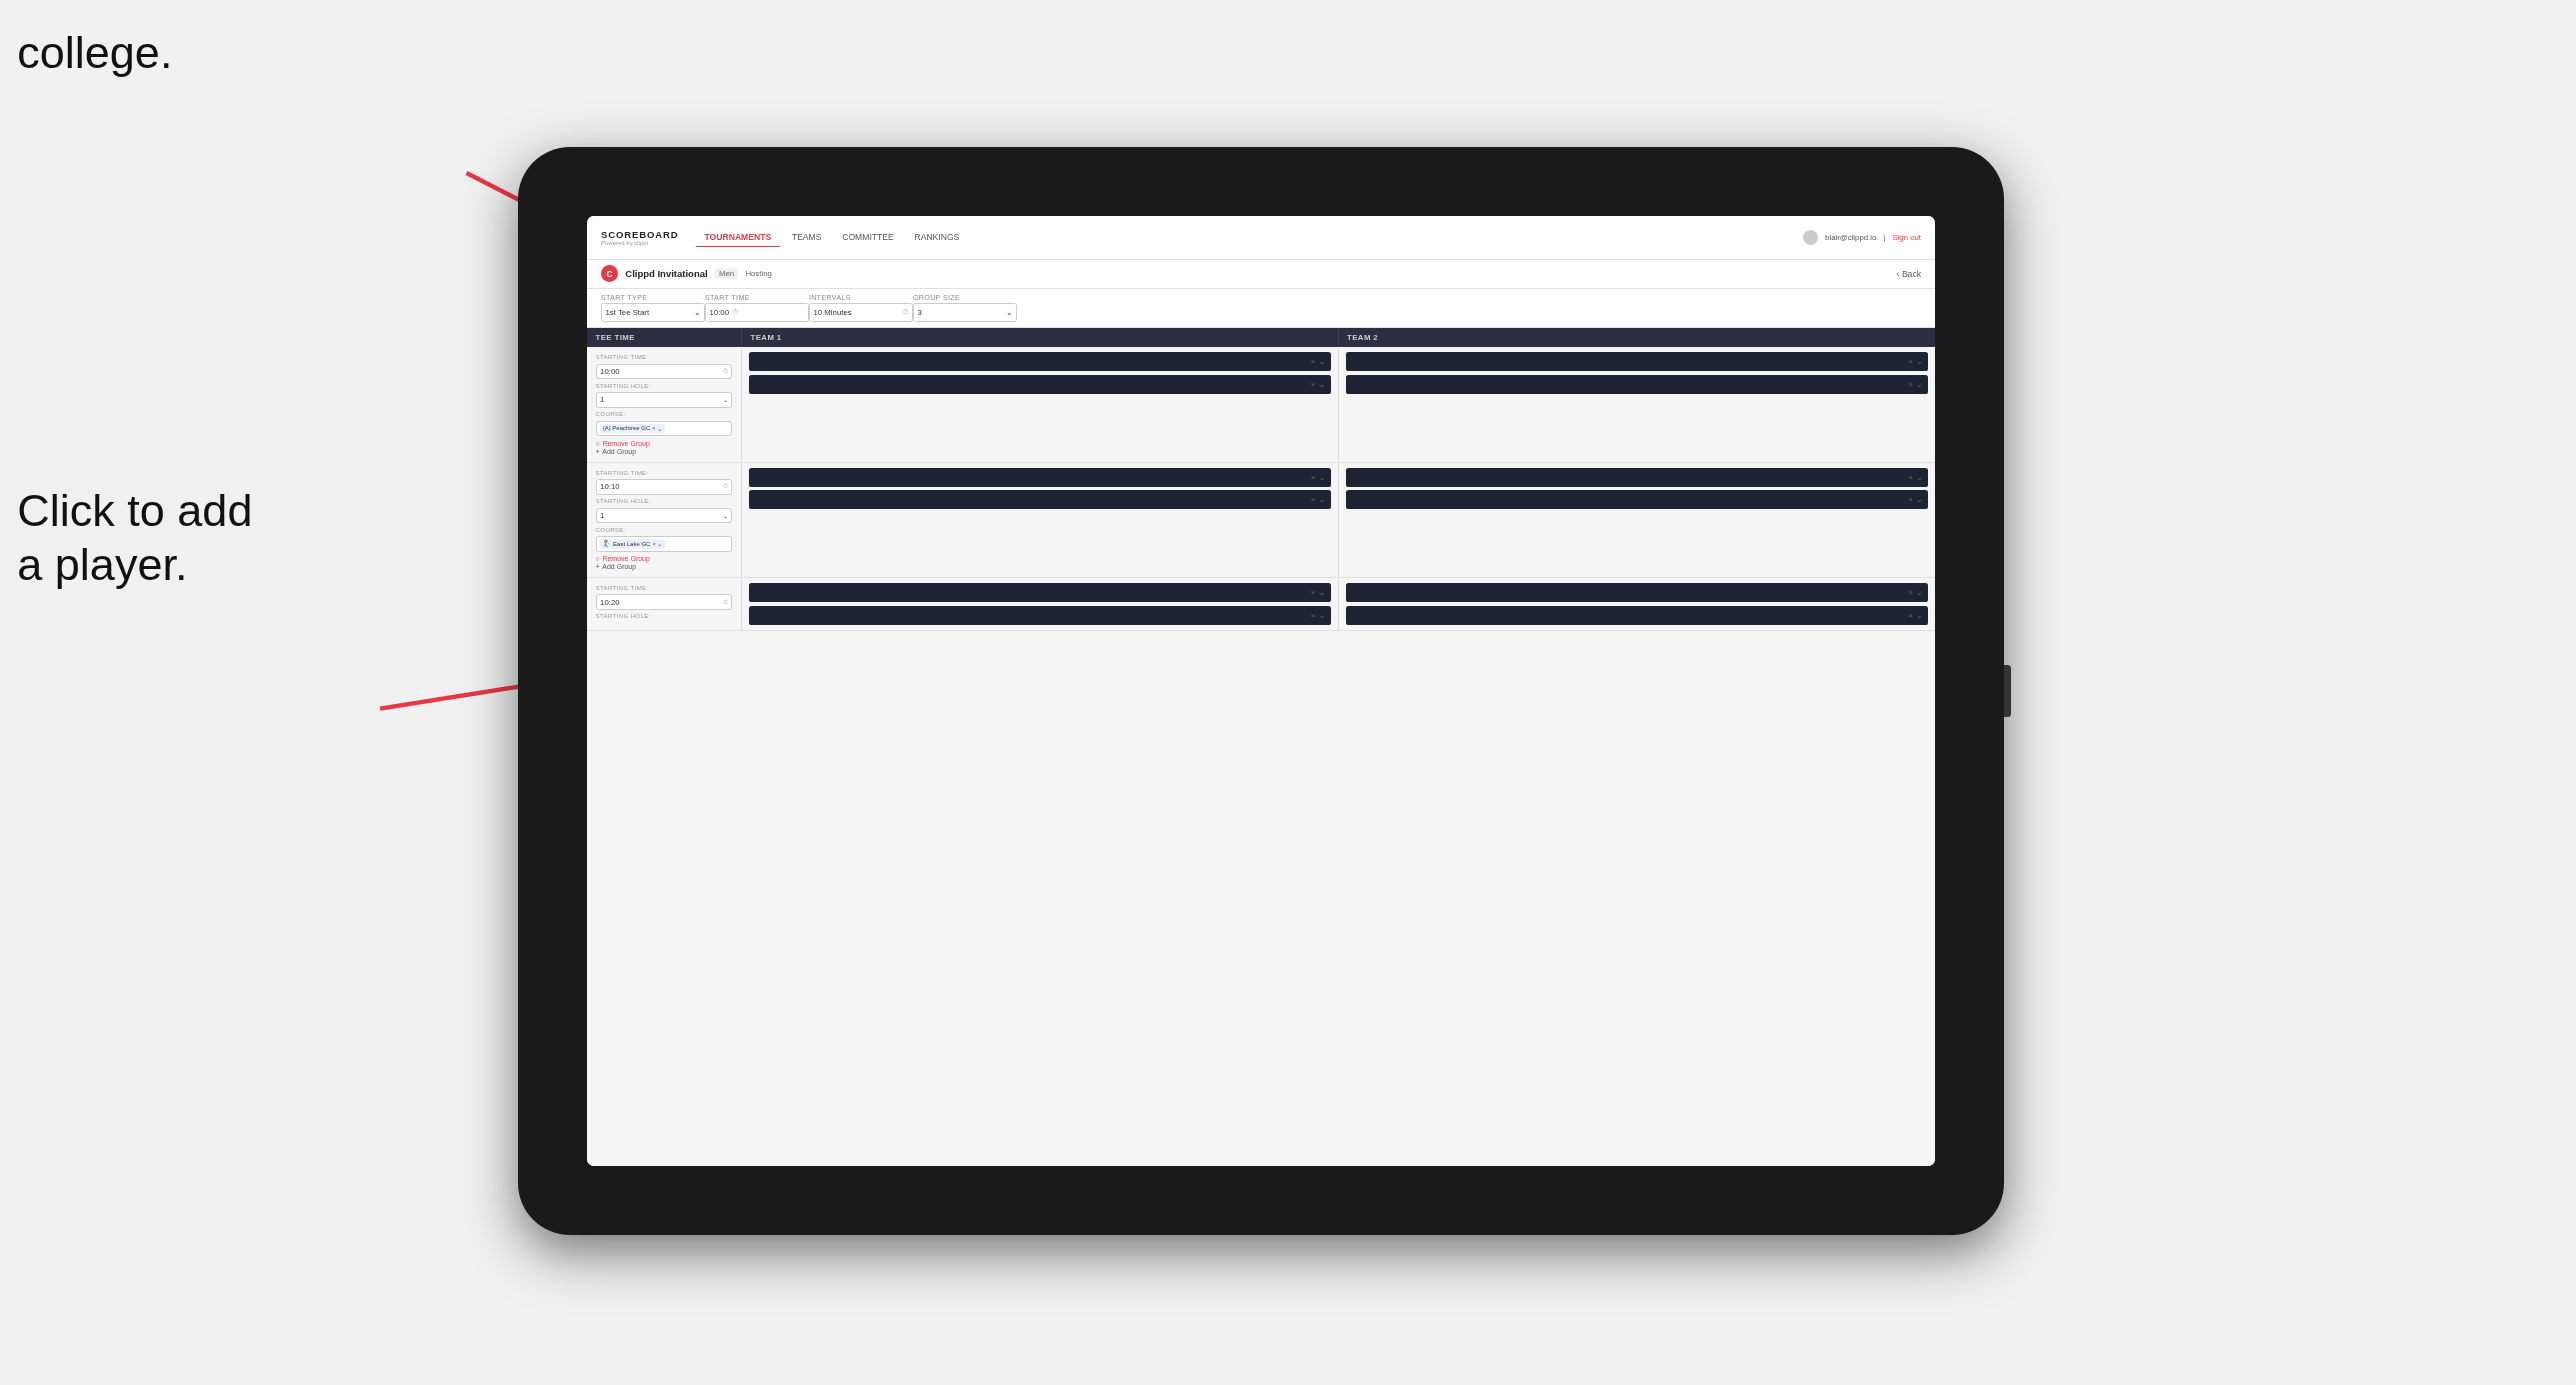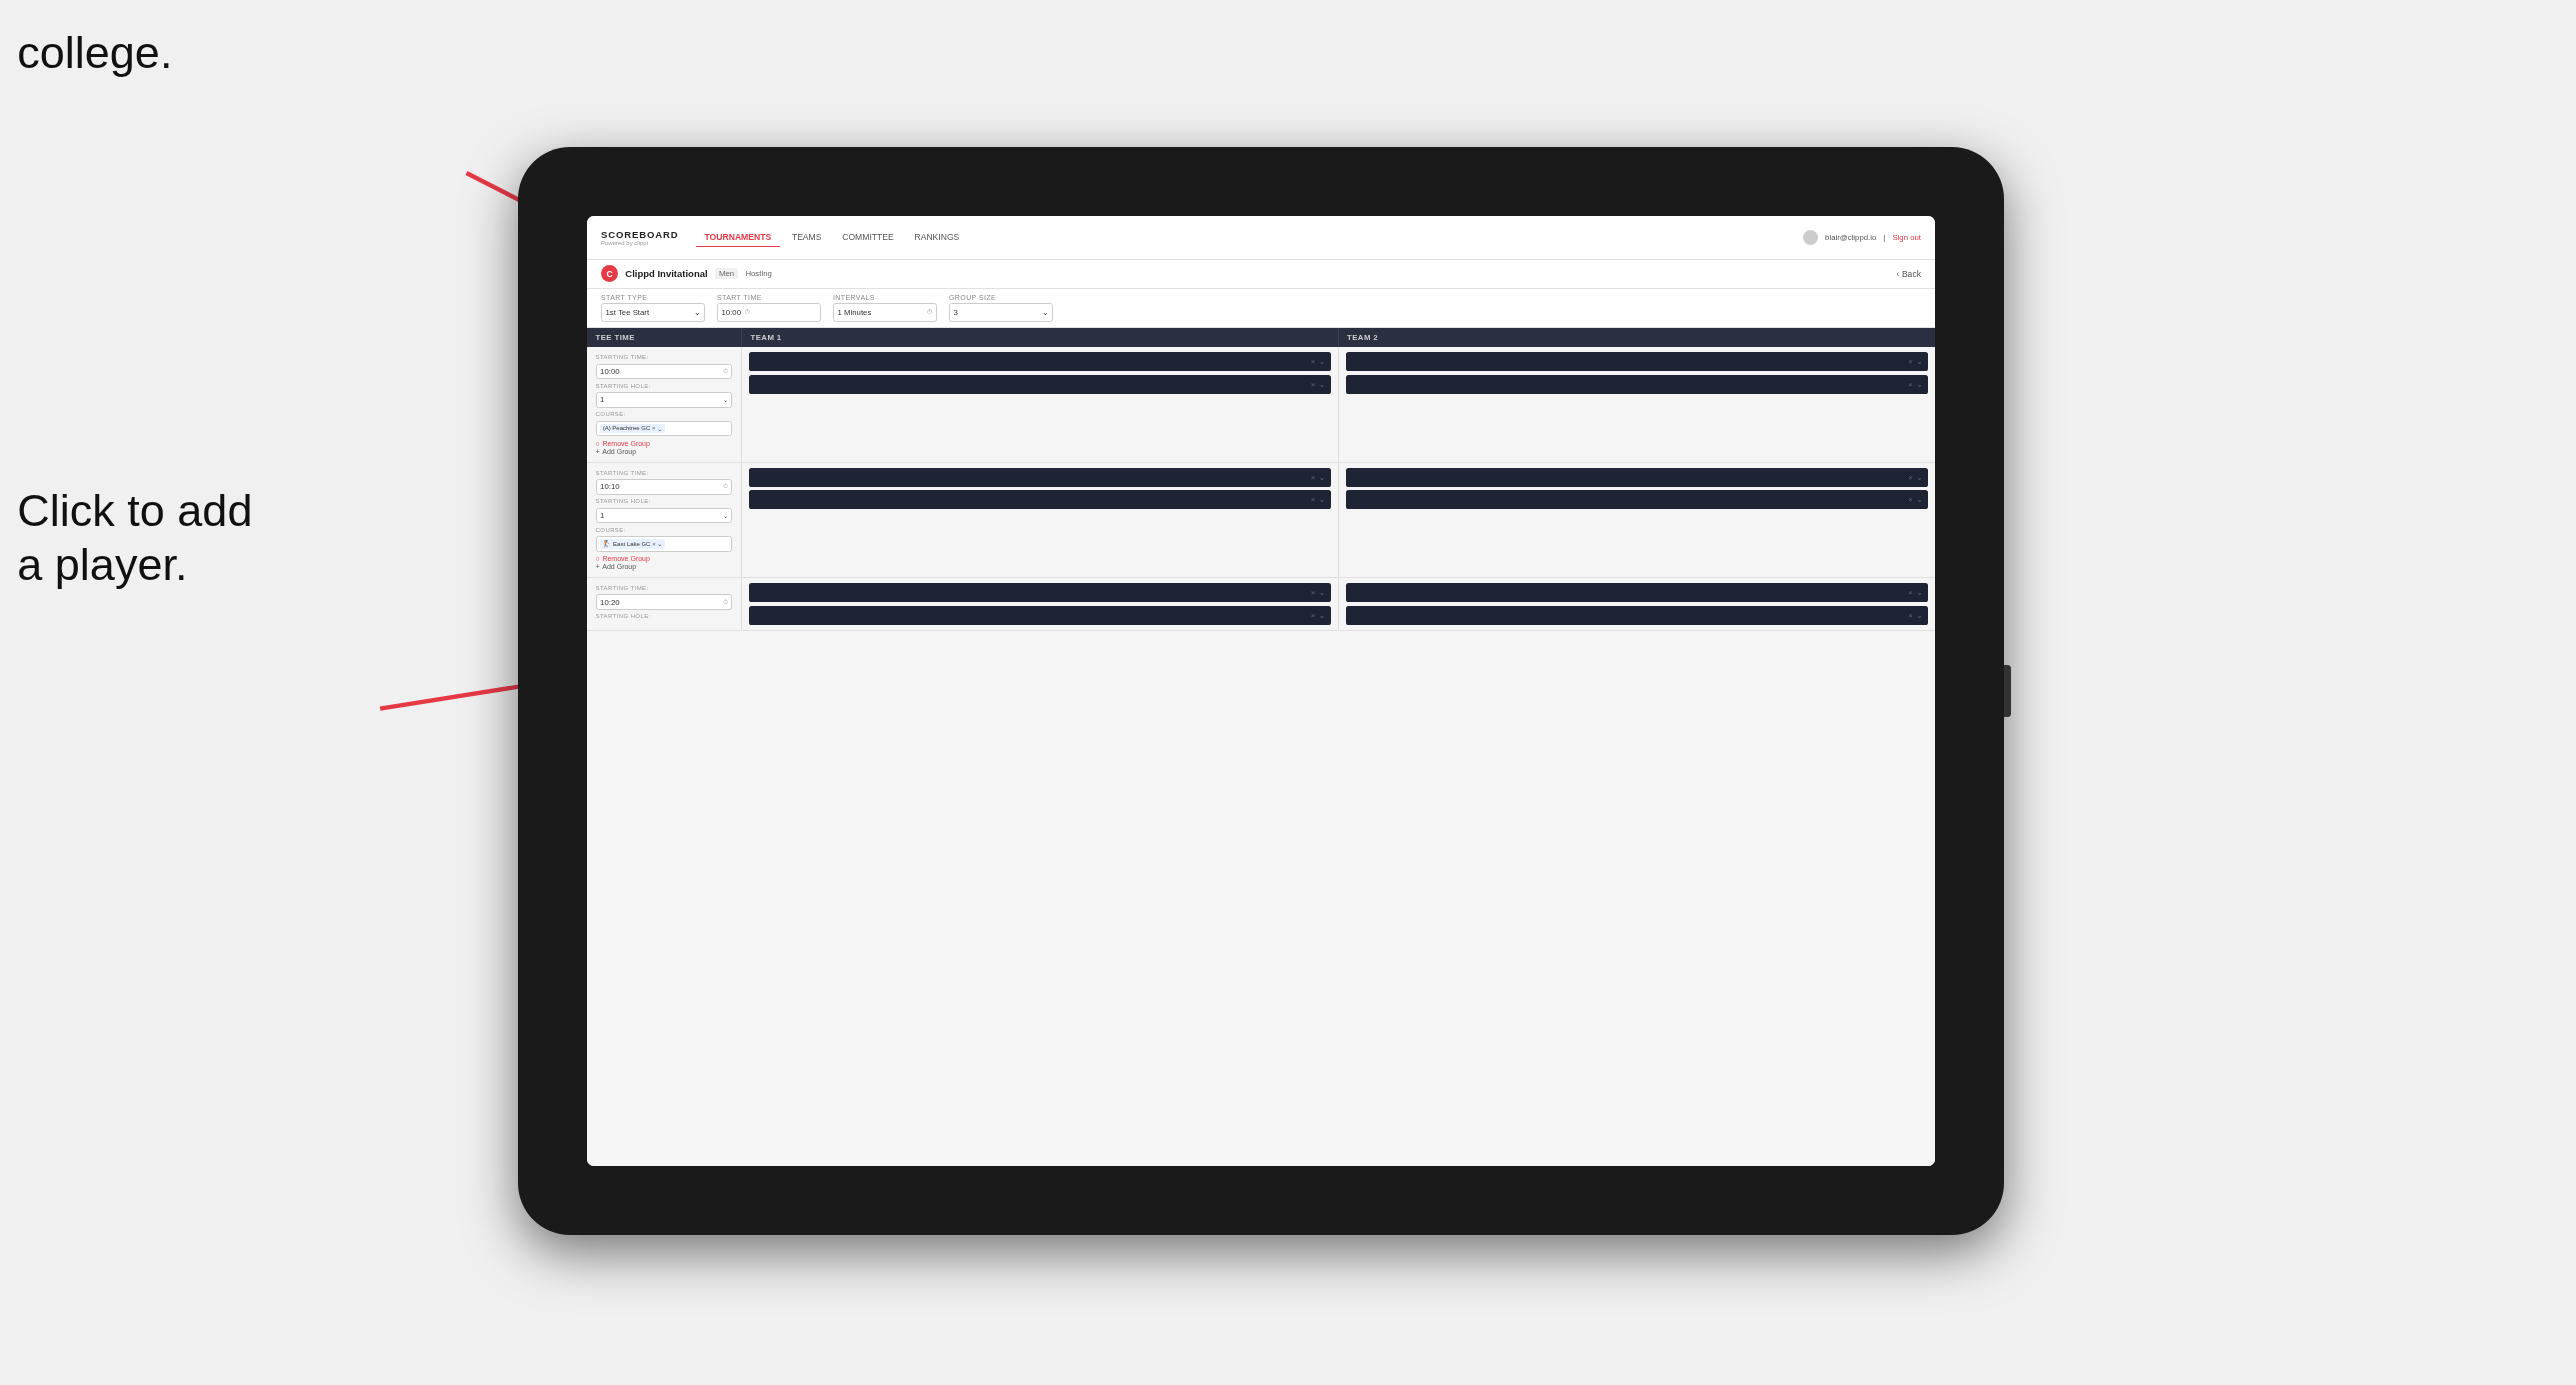--- a/index.html
+++ b/index.html
@@ -163,21 +163,21 @@
       display: flex;
       align-items: center;
       gap: 2.6px;
     }
 
     
     .form-row {
       background: #fff;
       padding: 5.2px 14px;
       display: flex;
-      gap: 12px;
+      gap: 0;
       align-items: flex-end;
       border-bottom: 0.9px solid #e0e0e0;
       flex-shrink: 0;
     }
     .form-group {
       display: flex;
       flex-direction: column;
       gap: 1.7px;
       min-width: 104px;
     }
@@ -458,21 +458,21 @@
       <div class="form-group">
         <div class="form-label">Start Time</div>
         <div class="form-input">
           <span>10:00</span>
           <span style="font-size:7px;color:#999;">⏱</span>
         </div>
       </div>
       <div class="form-group">
         <div class="form-label">Intervals</div>
         <div class="form-select">
-          <span>1 Minutes</span>
+          <span>10 Minutes</span>
           <span style="font-size:7px;color:#999;">⏱</span>
         </div>
       </div>
       <div class="form-group">
         <div class="form-label">Group Size</div>
         <div class="form-select">
           <span>3</span>
           <span>⌄</span>
         </div>
       </div>

